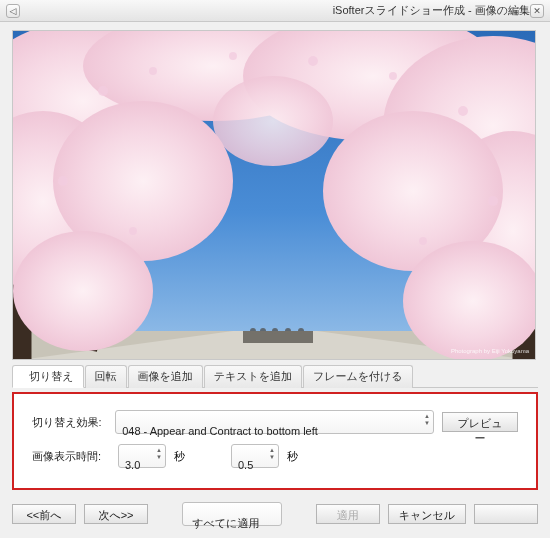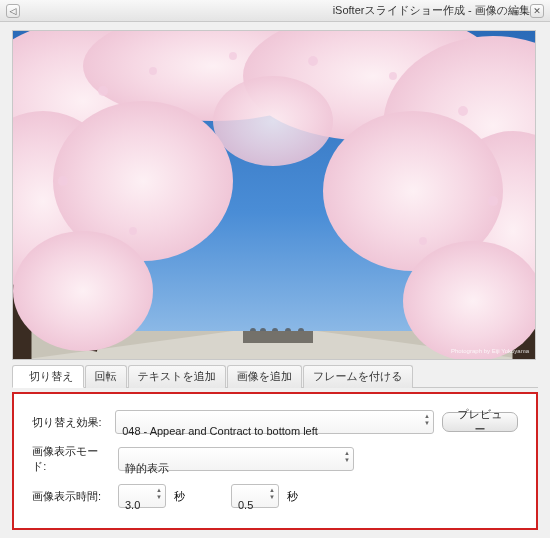--- a/index.html
+++ b/index.html
@@ -107,31 +107,31 @@
   .spin { width: 48px; padding-right: 16px; }
   .updn {
     position: absolute;
     right: 3px; top: 2px;
     display: flex; flex-direction: column;
     font-size: 6px; line-height: 7px;
     color: #666;
   }
   .btn {
     border: 1px solid #b4b4b4;
-    border-radius: 7px;
+    border-radius: 0;
     background: linear-gradient(#fcfcfc,#e4e4e4);
     padding: 3px 10px;
     min-width: 64px;
     text-align: center;
     font-size: 11px;
     color: #222;
     cursor: pointer;
     height: 20px;
     display: inline-flex;
-    align-items: center;
+    align-items: flex-start;
     justify-content: center;
   }
   .btn.disabled { color: #aaa; }
   .footer {
     display: flex;
     align-items: center;
     margin-top: 12px;
     gap: 8px;
   }
   .footer .spacer { flex: 1; }
@@ -214,44 +214,37 @@
         <circle cx="120" cy="200" r="4"></circle>
           <circle cx="410" cy="210" r="4"></circle>
       </g>
       <text x="516" y="322" text-anchor="end" font-size="6" fill="#ffffff" opacity="0.8">Photograph by Eiji Yokoyama</text>
     </svg>
   </div>
 
   <div class="tabs">
     <div class="tab active"><span>切り替え</span></div>
     <div class="tab"><span>回転</span></div>
+    <div class="tab"><span>画像を追加</span></div>
     <div class="tab"><span>テキストを追加</span></div>
-    <div class="tab"><span>画像を追加</span></div>
     <div class="tab"><span>フレームを付ける</span></div>
   </div>
 
   <div class="panel-outline">
     <div class="row">
       <div class="lbl">切り替え効果:</div>
       <div class="combo wide">
         <span>048 - Appear and Contract to bottom left</span>
         <div class="updn">▲<br>▼</div>
       </div>
       <div class="btn" style="min-width:76px">
         <span>プレビュー</span>
       </div>
     </div>
 
-    <div class="row">
-      <div class="lbl">画像表示モード:</div>
-      <div class="combo med">
-        <span>静的表示</span>
-        <div class="updn">▲<br>▼</div>
-      </div>
-    </div>
 
     <div class="row">
       <div class="lbl">画像表示時間:</div>
       <div class="spin">
         <span>3.0</span>
         <div class="updn">▲<br>▼</div>
       </div>
       <span>秒</span>
 
       <div style="width:30px"></div>

